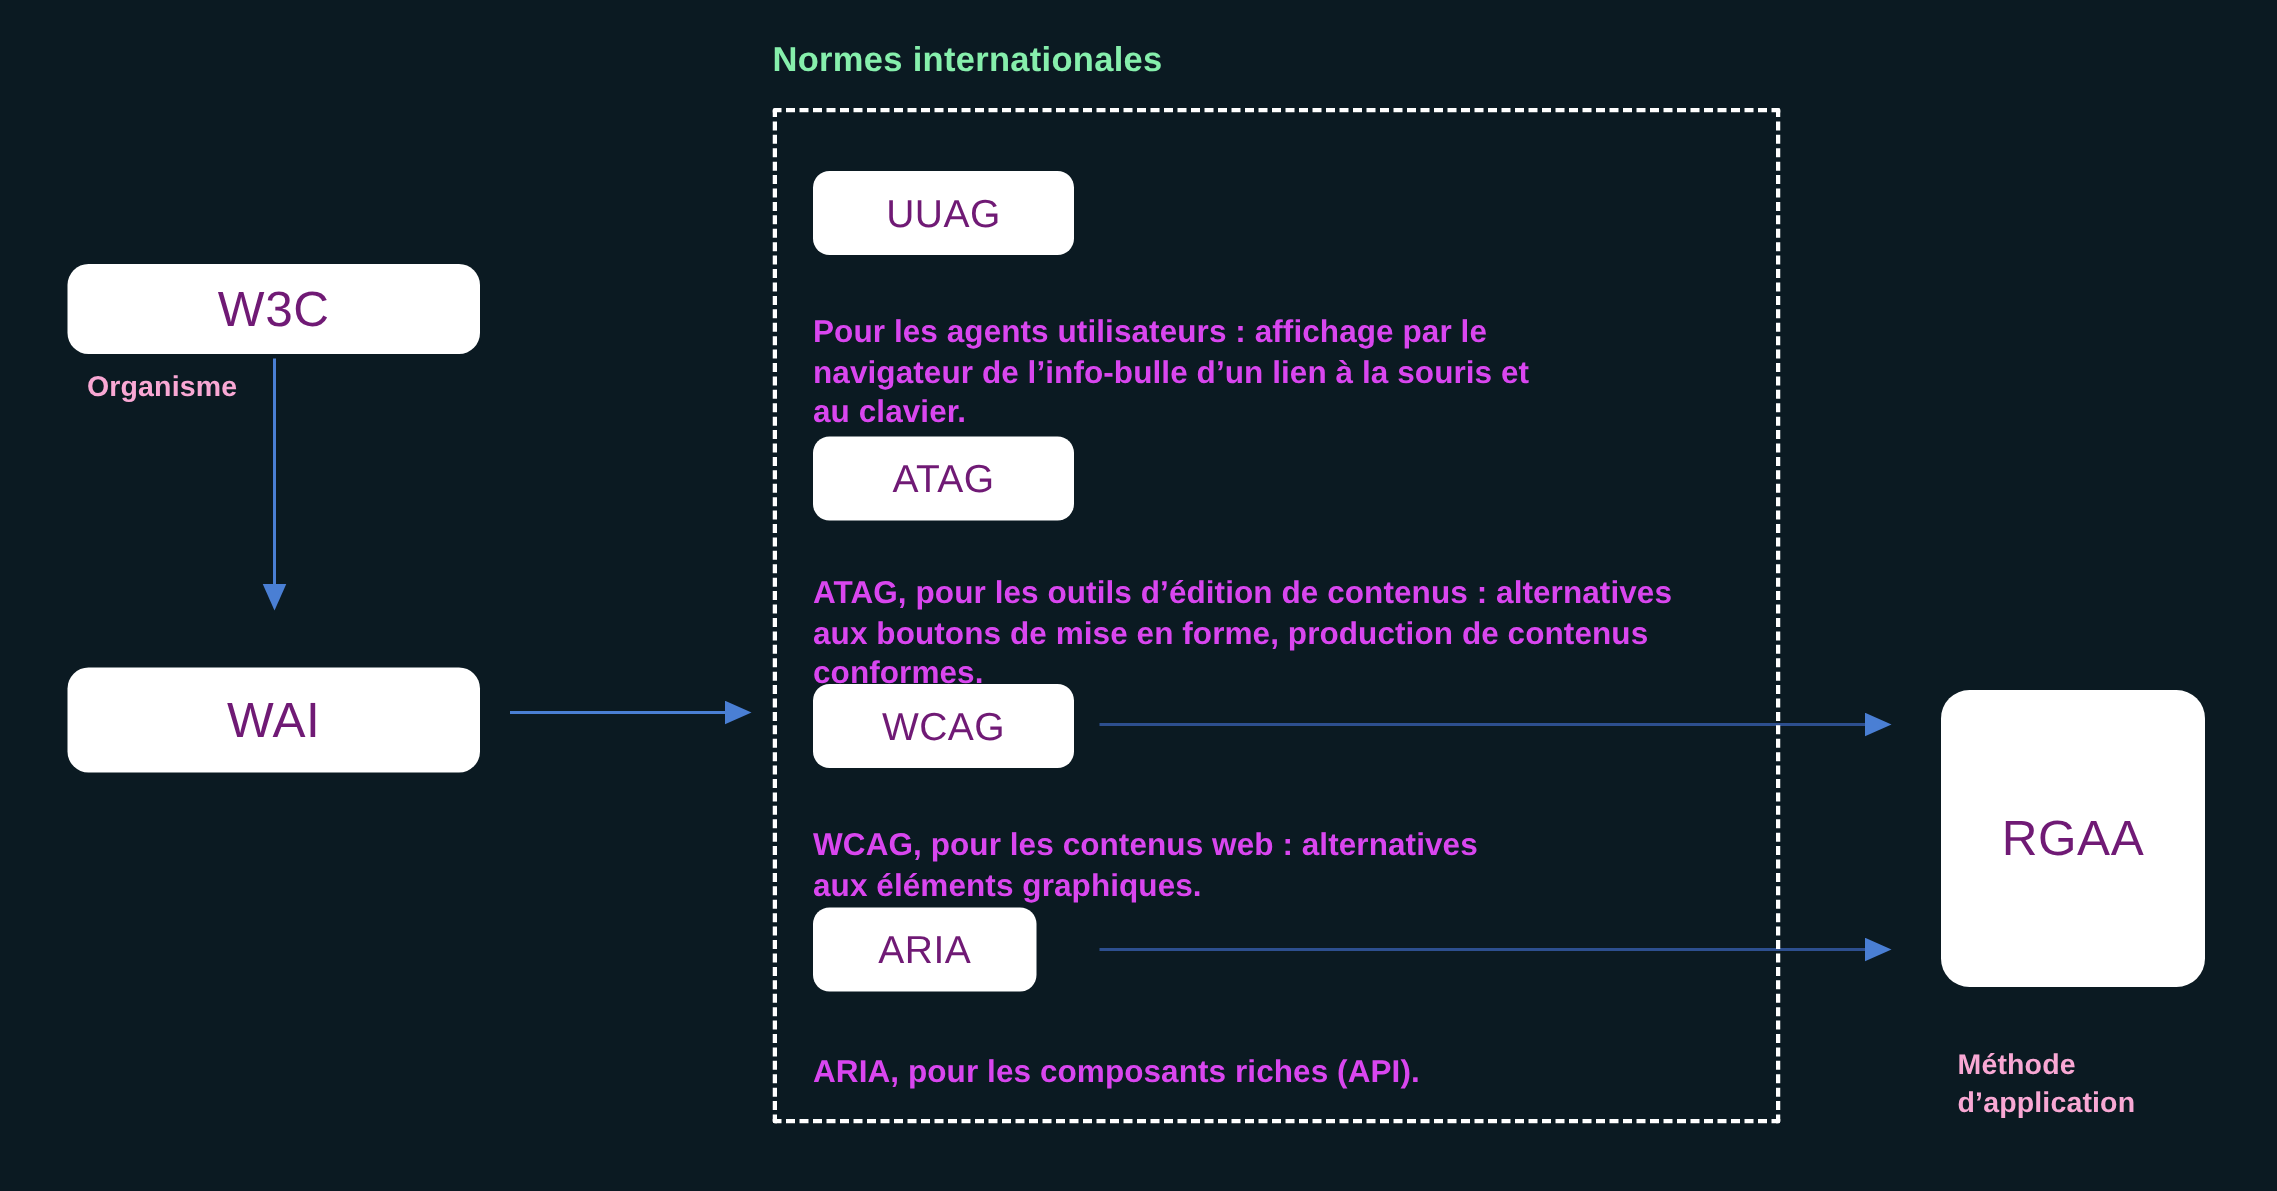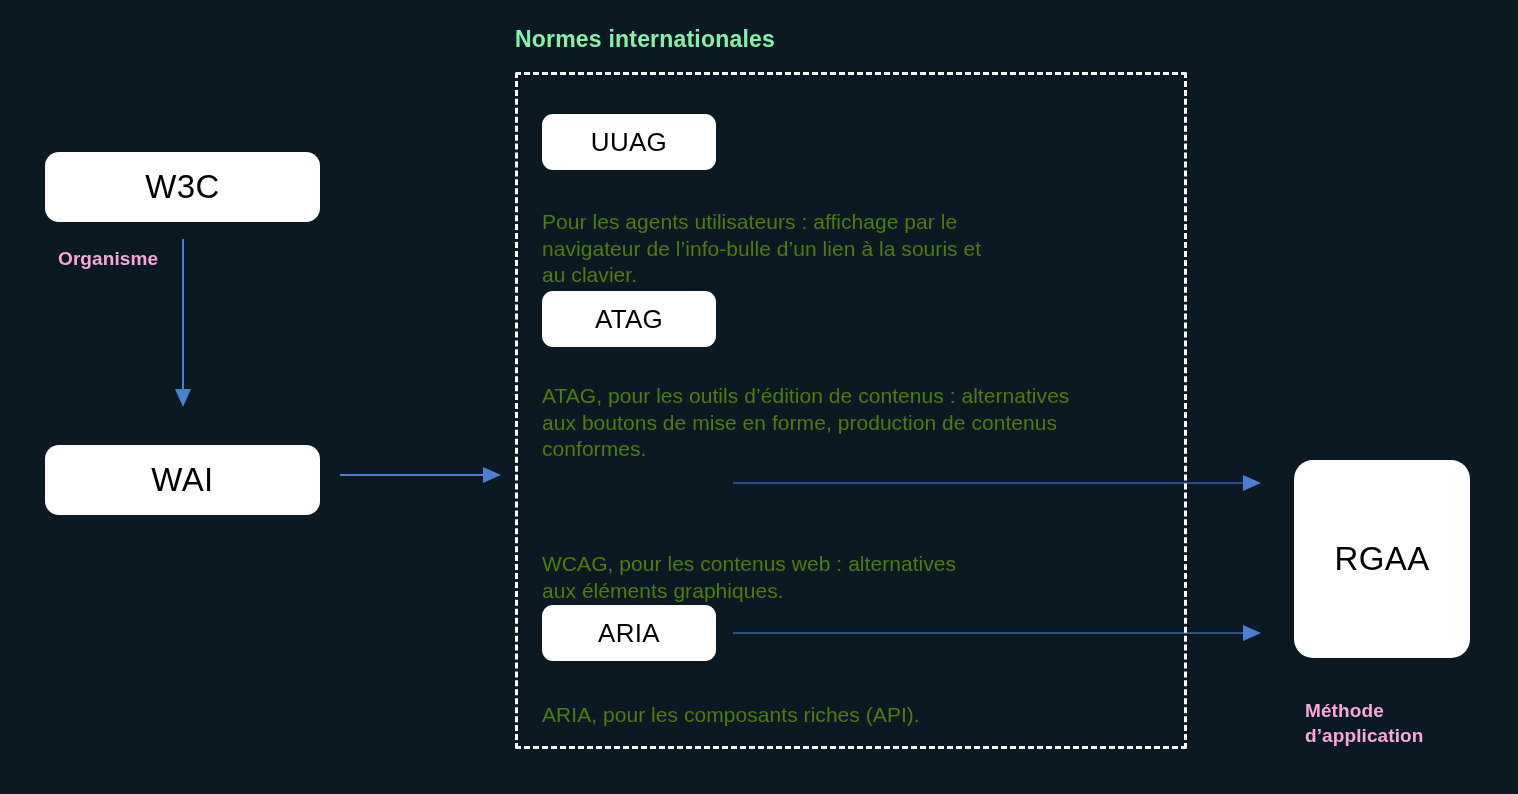--- a/index.html
+++ b/index.html
@@ -18,21 +18,21 @@
     background: #0b1a22;
     overflow: hidden;
   }
 
   
   .abs { position: absolute; }
 
   
   .card {
     background: #ffffff;
-    color: #000000;
+    color: #701a75;
     border-radius: 12px;
     display: flex;
     align-items: center;
     justify-content: center;
     box-sizing: border-box;
   }
   .card-big {
     border-radius: 14px;
     font-size: 33px;
     font-weight: 400;
@@ -65,23 +65,23 @@
   
   .dashed-group {
     border: 3px dashed #ffffff;
     border-radius: 2px;
     box-sizing: border-box;
     background: transparent;
   }
 
   
   .desc {
-    color: #4d7c0f;
+    color: #d946ef;
     font-size: 21px;
-    font-weight: 400;
+    font-weight: 700;
     line-height: 1.26;
     letter-spacing: 0.05px;
     white-space: pre-line;
   }
 
   
   #arrow-layer {
     position: absolute;
     left: 0; top: 0;
     width: 1518px;
@@ -106,21 +106,21 @@
 
     <line x1="183" y1="239" x2="183" y2="404" stroke="#4a7fd4" stroke-width="2" marker-end="url(#head-bright)"></line>
 
     <line x1="340" y1="475" x2="498" y2="475" stroke="#4a7fd4" stroke-width="2" marker-end="url(#head-bright)"></line>
 
     <line x1="733" y1="483" x2="1258" y2="483" stroke="#2d4f8f" stroke-width="2" marker-end="url(#head-muted)"></line>
 
     <line x1="733" y1="633" x2="1258" y2="633" stroke="#2d4f8f" stroke-width="2" marker-end="url(#head-muted)"></line>
   </svg>
 
-  <div class="abs card card-big" style="left:45px; top:152px; width:275px; height:70px;">
+  <div class="abs card card-big" style="left:45px; top:176px; width:275px; height:60px;">
     <span>W3C</span>
   </div>
   <div class="abs caption" style="left:58px; top:247px; width:260px;">
     <span>Organisme</span>
   </div>
 
   <div class="abs card card-big" style="left:45px; top:431px; width:275px; height:70px;margin-top:14px;">
     <span>WAI</span>
   </div>
 
@@ -141,26 +141,29 @@
 
   <div class="abs card card-tag" style="left:542px; top:291px; width:174px; height:56px;">
     <span>ATAG</span>
   </div>
   <div class="abs desc" style="left:542px; top:357px; width:640px;">
     <span>ATAG, pour les outils d’édition de contenus : alternatives
 aux boutons de mise en forme, production de contenus
 conformes.</span>
   </div>
 
+  <div class="abs card card-tag" style="left:542px; top:456px; width:174px; height:56px;">
+    <span>WCAG</span>
+  </div>
   <div class="abs desc" style="left:542px; top:525px; width:610px;">
     <span>WCAG, pour les contenus web : alternatives
 aux éléments graphiques.</span>
   </div>
 
-  <div class="abs card card-tag" style="left:542px; top:605px; width:174px; height:56px;">
+  <div class="abs card card-tag" style="left:542px; top:605px; width:149px; height:56px;">
     <span>ARIA</span>
   </div>
   <div class="abs desc" style="left:542px; top:676px; width:610px;">
     <span>ARIA, pour les composants riches (API).</span>
   </div>
 
   <div class="abs card card-big" style="left:1294px; top:460px; width:176px; height:198px;border-radius:19px;">
     <span>RGAA</span>
   </div>
   <div class="abs caption" style="left:1305px; top:675px; width:200px; white-space:pre-line;">

